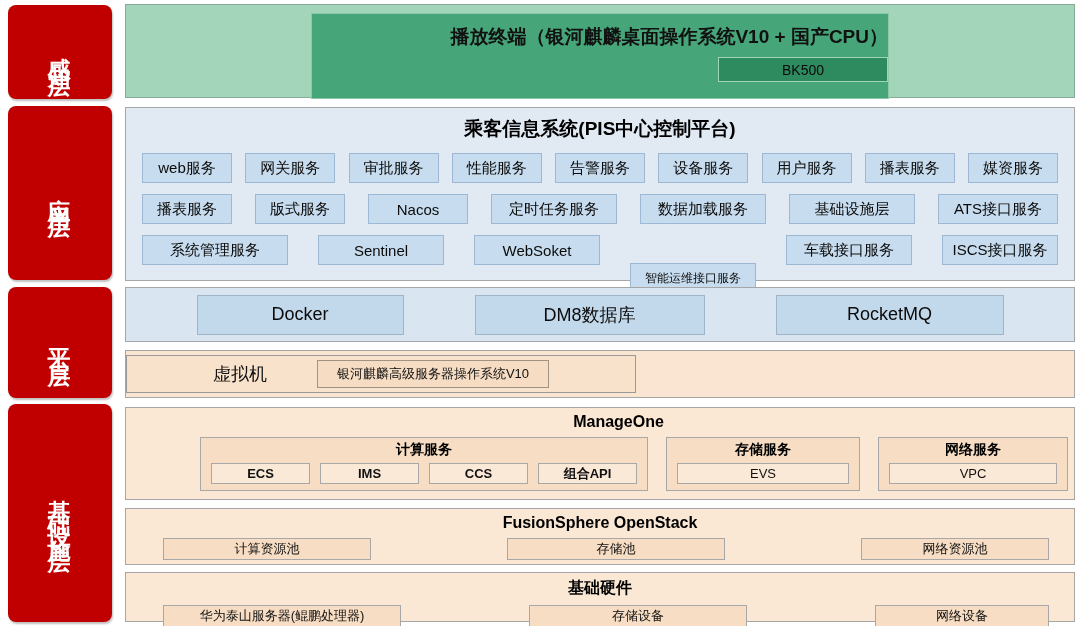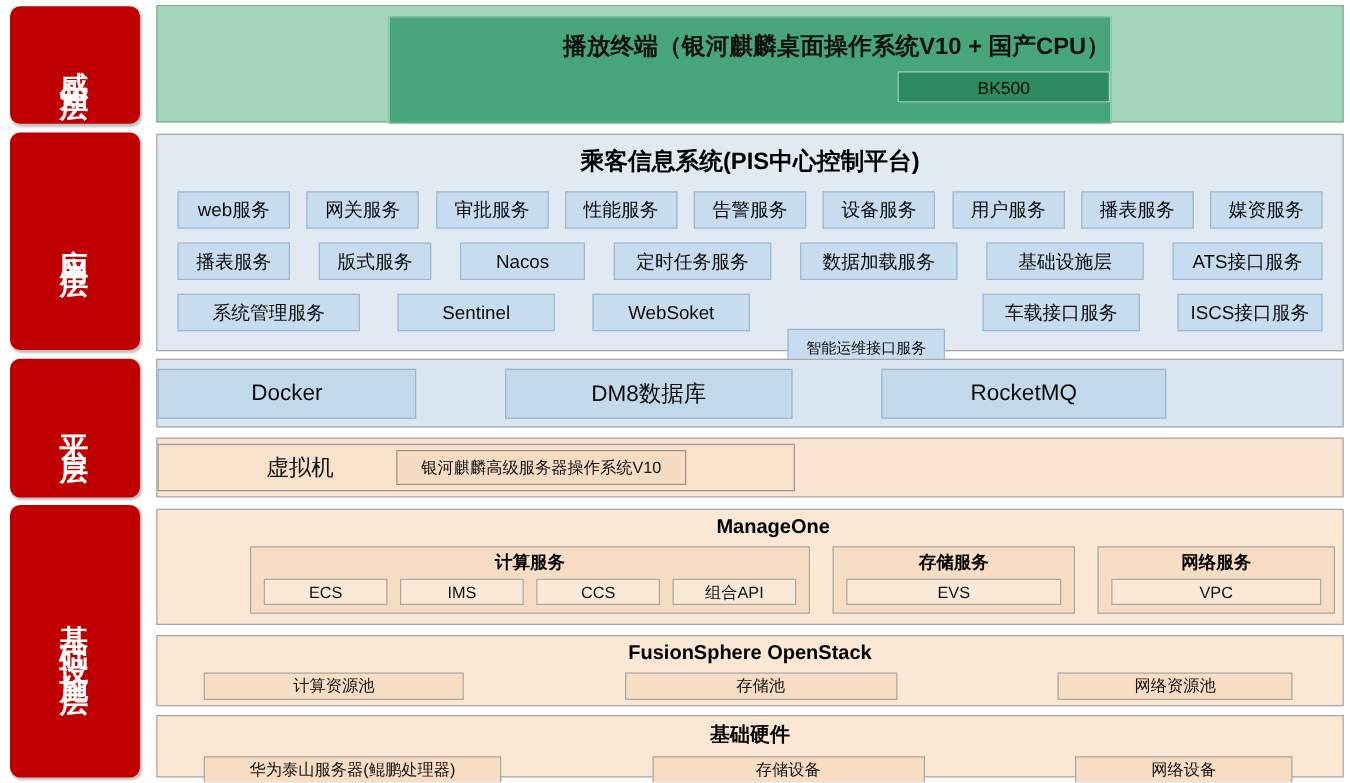--- a/index.html
+++ b/index.html
@@ -38,21 +38,21 @@
   
   .sec-app { top:107px; height:174px; background:#e1eaf3; padding:6px 16px 0 16px; }
   .app-title { text-align:center; font-size:19px; font-weight:bold; color:#000; margin-top:2px; }
   .svc-row { display:flex; justify-content:space-between; margin-top:11px; }
   .svc { height:30px; background:#c7dcee; border:1px solid #9cb8d3; color:#0b0b0b;
     font-size:15px; display:flex; align-items:center; justify-content:center; }
   .svc-sm { font-size:12px;margin-top:28px; }
 
   
   .sec-mw { top:287px; height:55px; background:#d9e6f1;
-    display:flex; align-items:center; gap:71px; }
+    display:flex; align-items:center; justify-content:center; gap:71px; }
   .mw { height:40px; background:#c2d8eb; border:1px solid #9fb4c6; color:#0b0b0b;
     font-size:18px; display:flex; align-items:center; justify-content:center; }
 
   
   .sec-vm { top:350px; height:48px; background:#f9e5d1;
     display:flex; align-items:center; }
   .vm-box { width:510px; height:38px; background:#f8e2cb; border:1px solid #999999;
     display:flex; align-items:center; justify-content:center; gap:50px; }
   .vm-label { font-size:18px; color:#111; }
   .vm-os { width:232px; height:28px; background:#f5dcc3; border:1px solid #a09383;
@@ -64,27 +64,27 @@
 
   
   .sec-mo { top:407px; height:93px;padding-left:37px; }
   .mo-groups { display:flex; margin:6px 0 0 37px; gap:18px; }
   .group { background:#f7ddc3; border:1px solid #a8a8a8; padding:3px 10px 6px 10px; }
   .group-title { text-align:center; font-weight:bold; font-size:14px; color:#000; }
   .group-items { display:flex; justify-content:space-between; margin-top:4px; gap:10px; }
   .itm { height:21px; background:#fbe9d8; border:1px solid #a8a8a8; color:#111;
     font-size:13px; display:flex; align-items:center; justify-content:center; }
   .g-compute { width:448px; } .g-storage { width:194px; } .g-network { width:190px; }
-  .g-compute .itm { flex:1; }
+  .g-compute .itm { flex:1;font-weight:bold; }
   .g-storage .itm, .g-network .itm { width:100%; }
 
   
   .sec-fs { top:508px; height:57px; }
   .sec-hw { top:572px; height:50px; }
-  .pool-row { display:flex; margin-top:6px; padding:0 40px 0 37px; justify-content:space-between; }
+  .pool-row { display:flex; margin-top:6px; padding:0 25px 0 37px; justify-content:space-between; }
   .pool { height:22px; background:#f7ddc3; border:1px solid #a8a8a8; color:#111;
     font-size:13px; display:flex; align-items:center; justify-content:center; }
 </style>
 </head>
 <body>
 
 <div class="stage">
 
   <div class="layer-tag tag-perception">
     <span>感知层</span>

